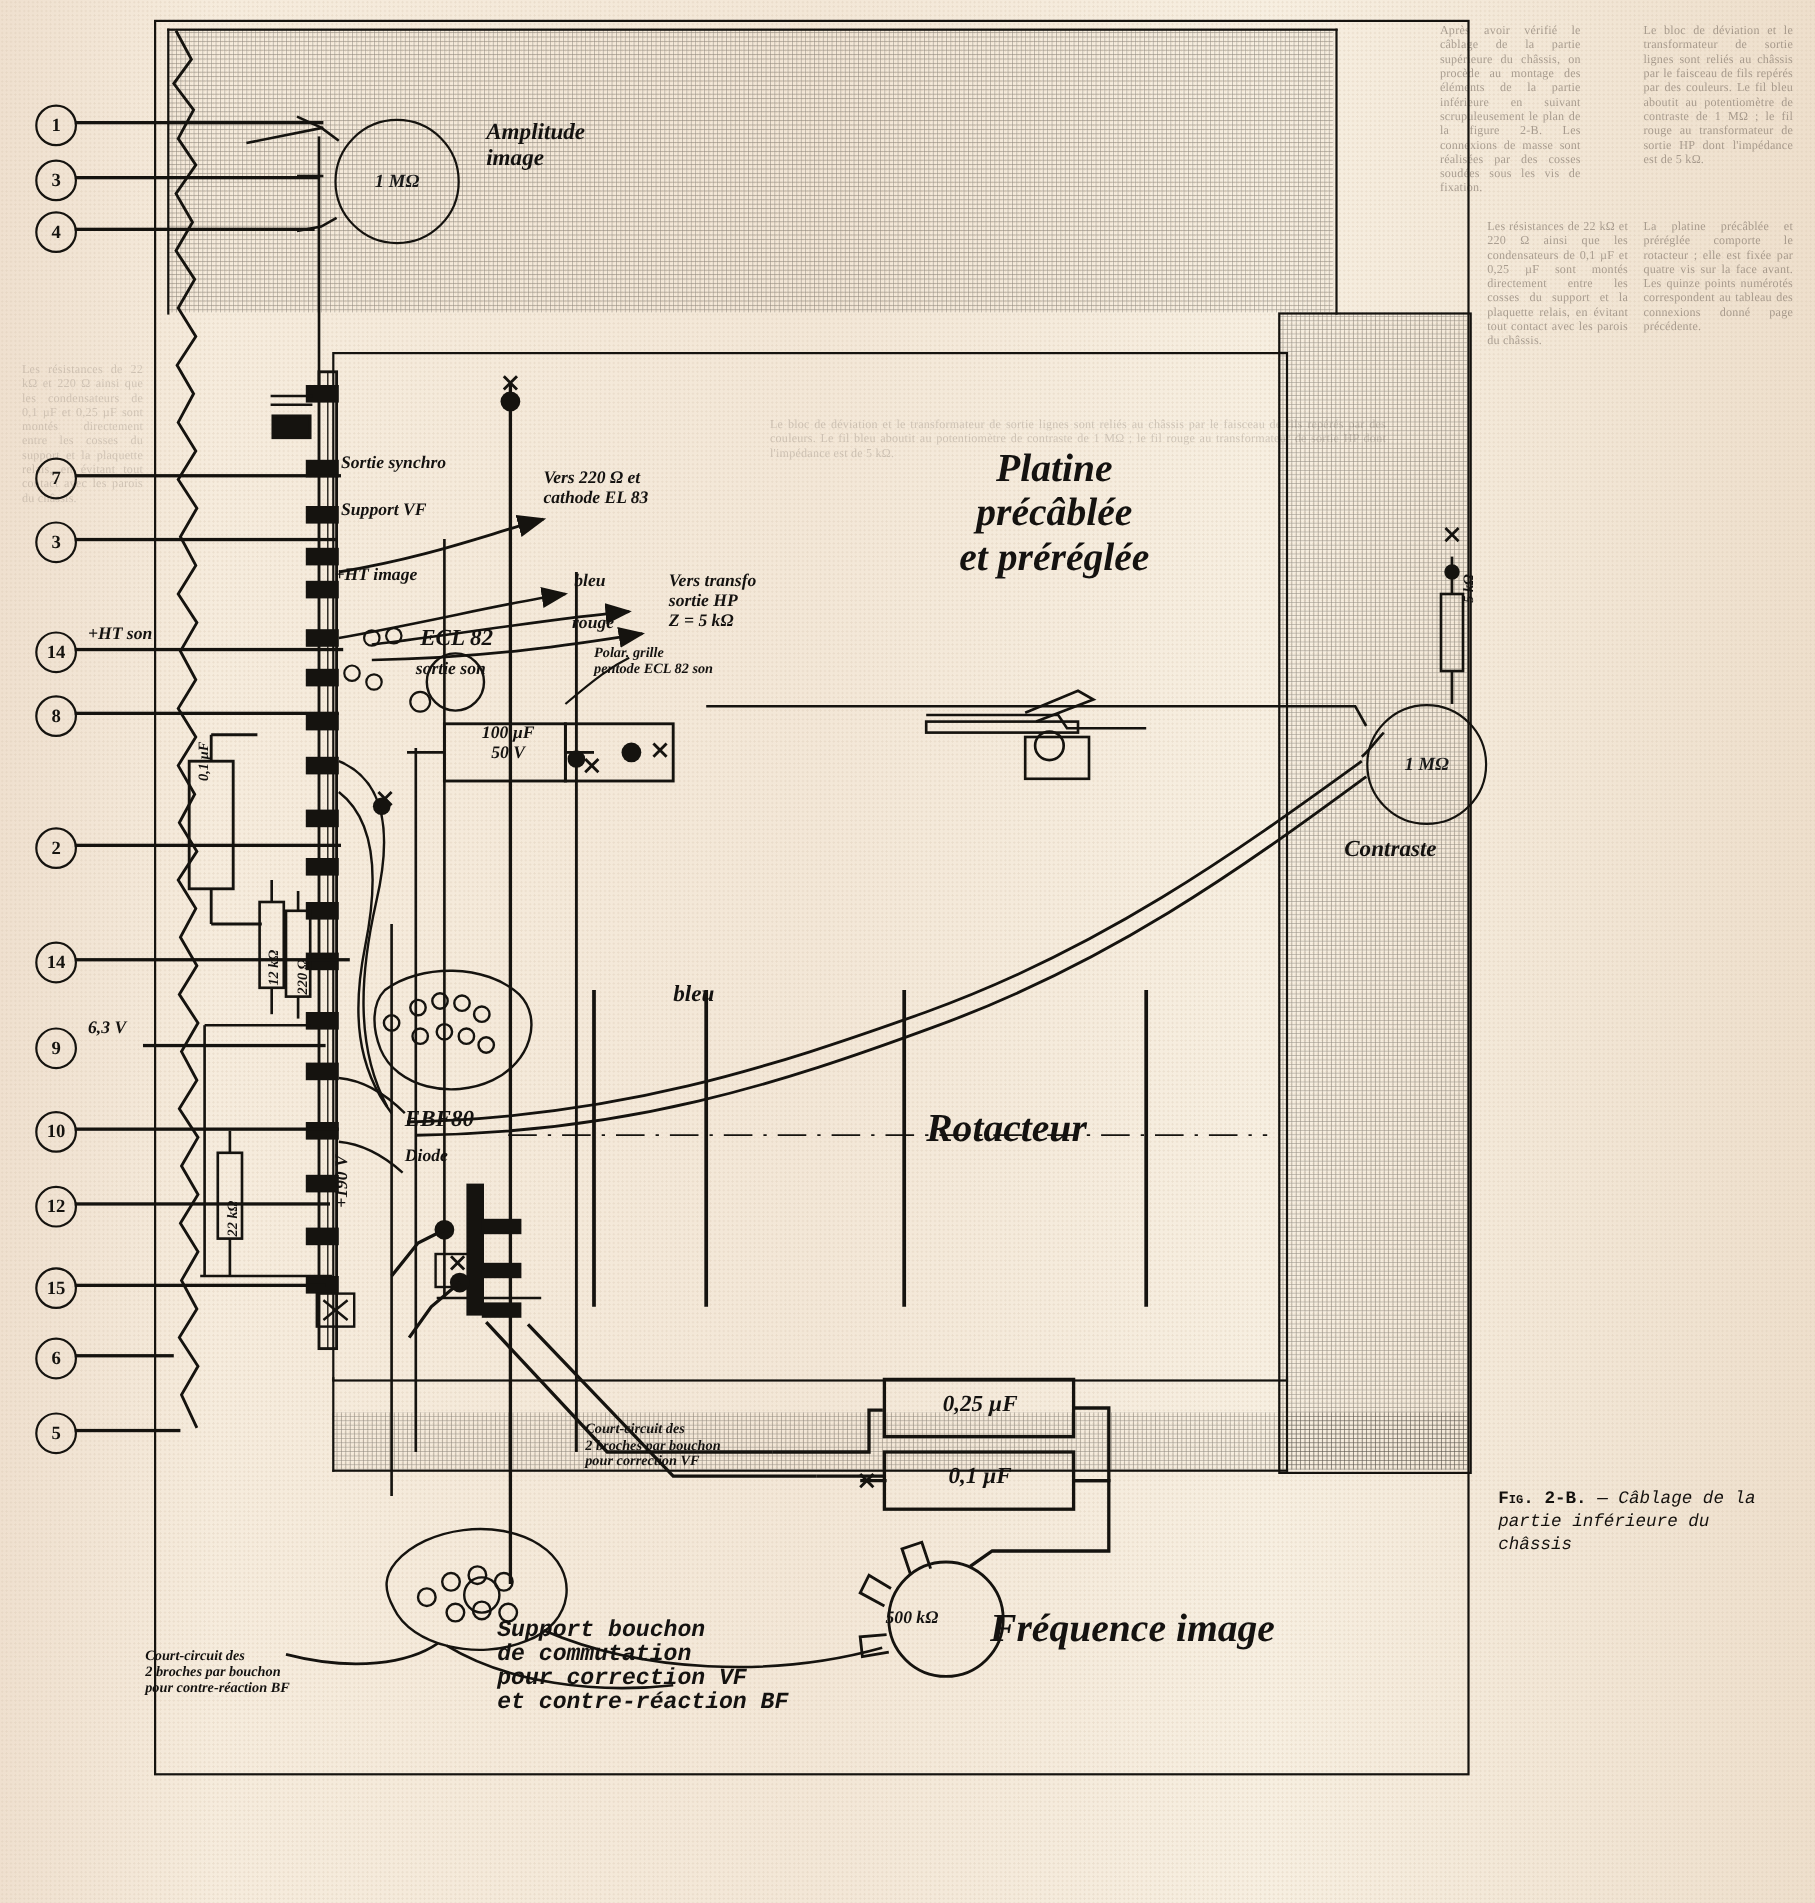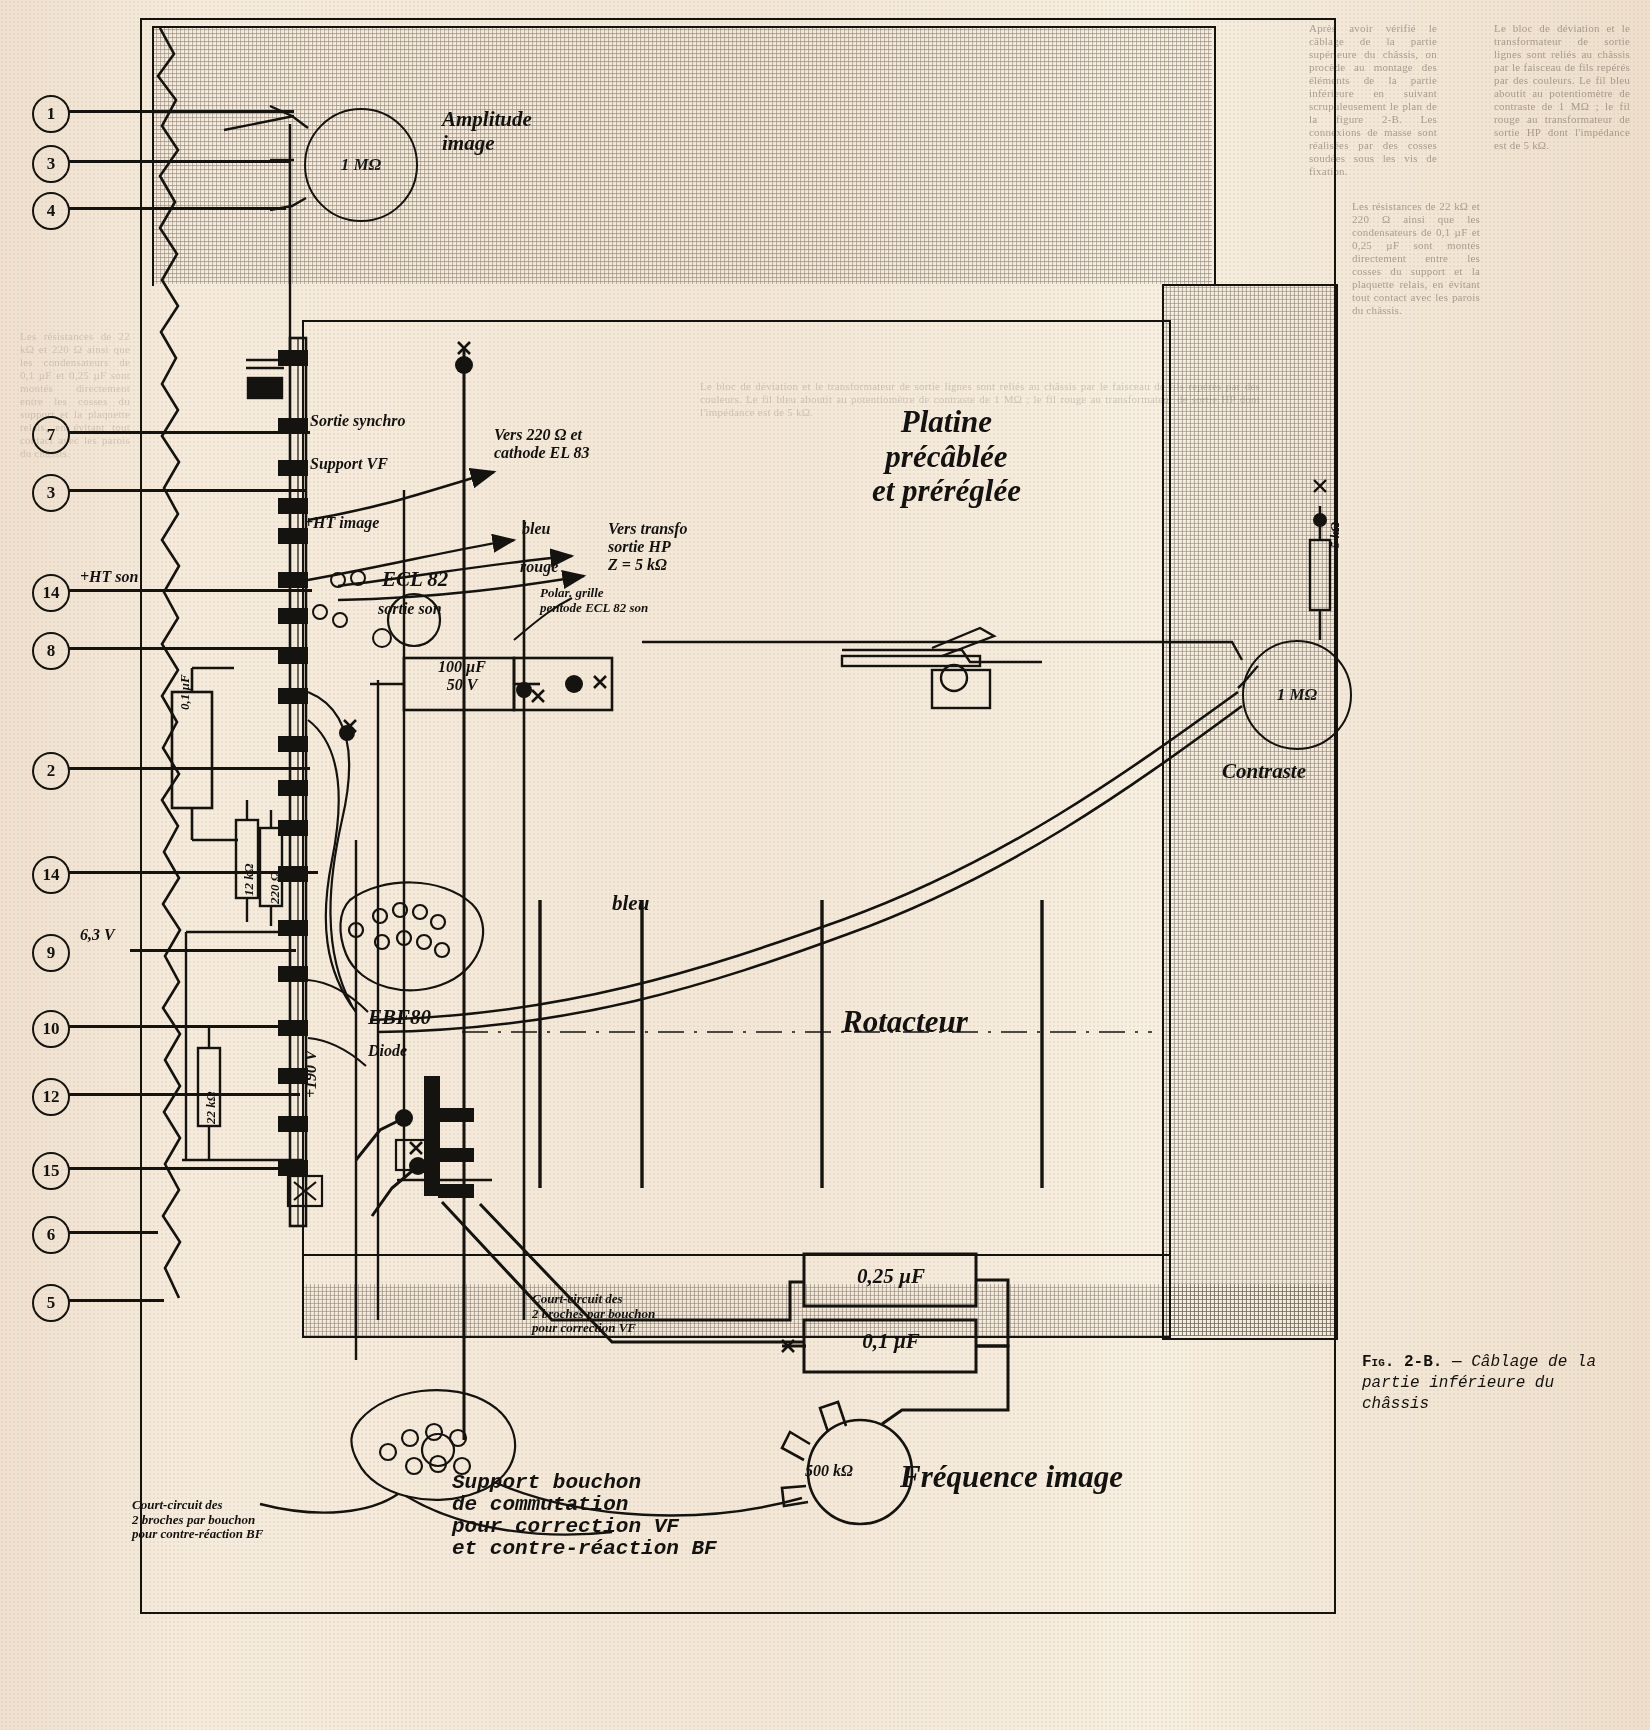--- a/index.html
+++ b/index.html
@@ -29,21 +29,21 @@
       background-size:4px 4px;opacity:.5;}
 
   .panel{position:absolute;border:2px solid #15130f;}
 
   
   .lbl{position:absolute;font-style:italic;font-weight:700;color:#141210;
        font-family:"Liberation Serif",serif;white-space:pre;line-height:1.12;}
   .sm{font-size:13px;}
   .md{font-size:16px;}
   .lg{font-size:21px;}
-  .xl{font-size:31px;}
+  .xl{font-size:36px;}
 
   
   .cnum{position:absolute;width:34px;height:34px;border:2.4px solid #15130f;
         border-radius:50%;display:flex;align-items:center;justify-content:center;
         font-family:"Liberation Serif",serif;font-size:17px;font-weight:700;
         background:transparent;color:#15130f;font-style:normal;}
 
   
   .lead{position:absolute;height:2.6px;background:#15130f;}
 
@@ -61,20 +61,21 @@
 </style>
 </head>
 <body>
 
 <div id="page">
   <div id="grain"></div>
 
   <div class="coltext" style="left:1309px;top:22px;width:128px;height:150px;">Après avoir vérifié le câblage de la partie supérieure du châssis, on procède au montage des éléments de la partie inférieure en suivant scrupuleusement le plan de la figure 2-B. Les connexions de masse sont réalisées par des cosses soudées sous les vis de fixation.</div>
   <div class="coltext" style="left:1494px;top:22px;width:136px;height:150px;">Le bloc de déviation et le transformateur de sortie lignes sont reliés au châssis par le faisceau de fils repérés par des couleurs. Le fil bleu aboutit au potentiomètre de contraste de 1 MΩ ; le fil rouge au transformateur de sortie HP dont l'impédance est de 5 kΩ.</div>
   <div class="coltext" style="left:1352px;top:200px;width:128px;height:160px;">Les résistances de 22 kΩ et 220 Ω ainsi que les condensateurs de 0,1 µF et 0,25 µF sont montés directement entre les cosses du support et la plaquette relais, en évitant tout contact avec les parois du châssis.</div>
+  <div class="coltext" style="left:1494px;top:200px;width:136px;height:160px;">La platine précâblée et préréglée comporte le rotacteur ; elle est fixée par quatre vis sur la face avant. Les quinze points numérotés correspondent au tableau des connexions donné page précédente.</div>
 
   <div class="coltext" style="left:700px;top:380px;width:560px;height:60px;opacity:.28;">Le bloc de déviation et le transformateur de sortie lignes sont reliés au châssis par le faisceau de fils repérés par des couleurs. Le fil bleu aboutit au potentiomètre de contraste de 1 MΩ ; le fil rouge au transformateur de sortie HP dont l'impédance est de 5 kΩ.</div>
   <div class="coltext" style="left:20px;top:330px;width:110px;height:300px;opacity:.25;">Les résistances de 22 kΩ et 220 Ω ainsi que les condensateurs de 0,1 µF et 0,25 µF sont montés directement entre les cosses du support et la plaquette relais, en évitant tout contact avec les parois du châssis.</div>
 
   <div id="figure">
    <div id="fig-inner">
 
     <div class="hatch" style="left:10px;top:6px;width:1060px;height:258px;"></div>
     <div class="hatch" style="left:1020px;top:264px;width:172px;height:1052px;"></div>
     <div class="hatch" style="left:160px;top:1264px;width:1032px;height:52px;"></div>

